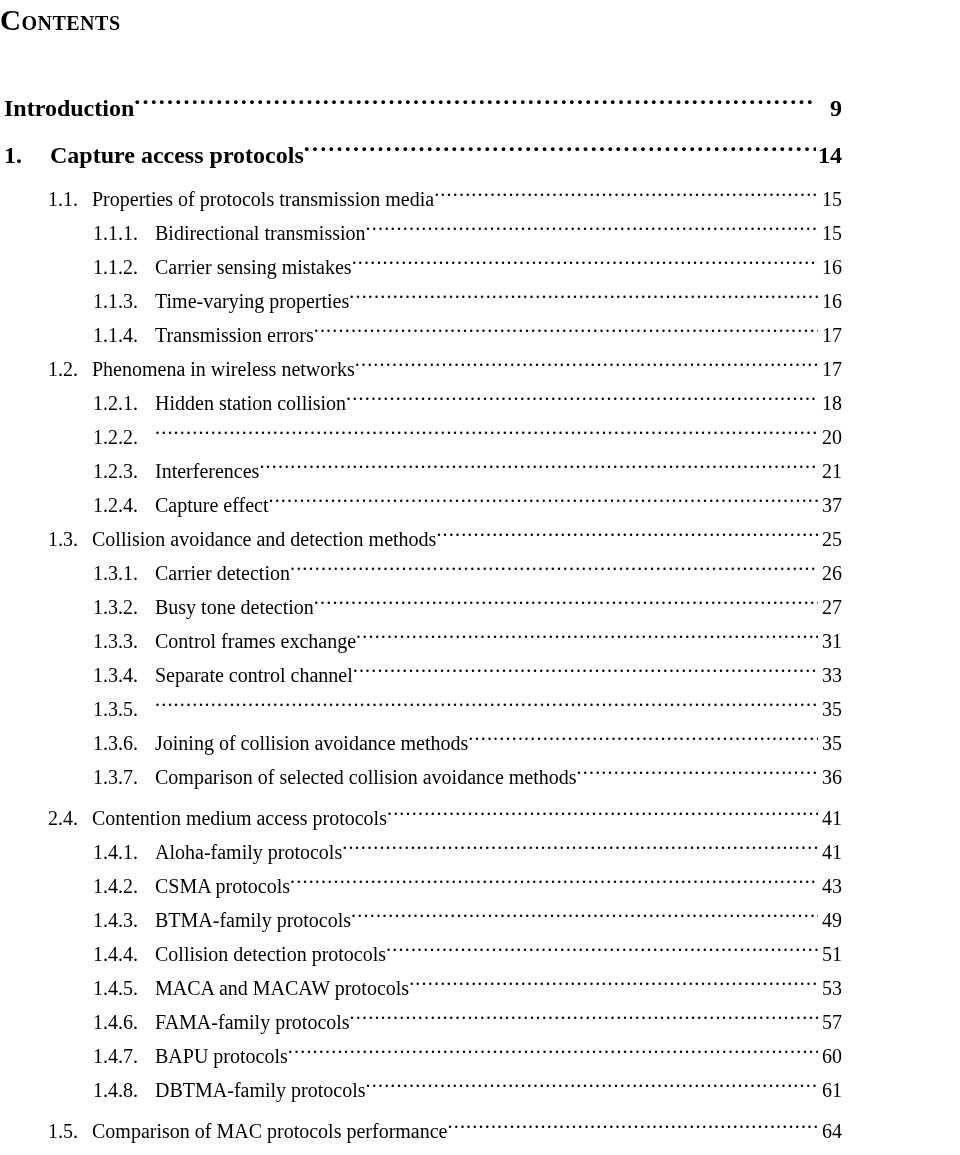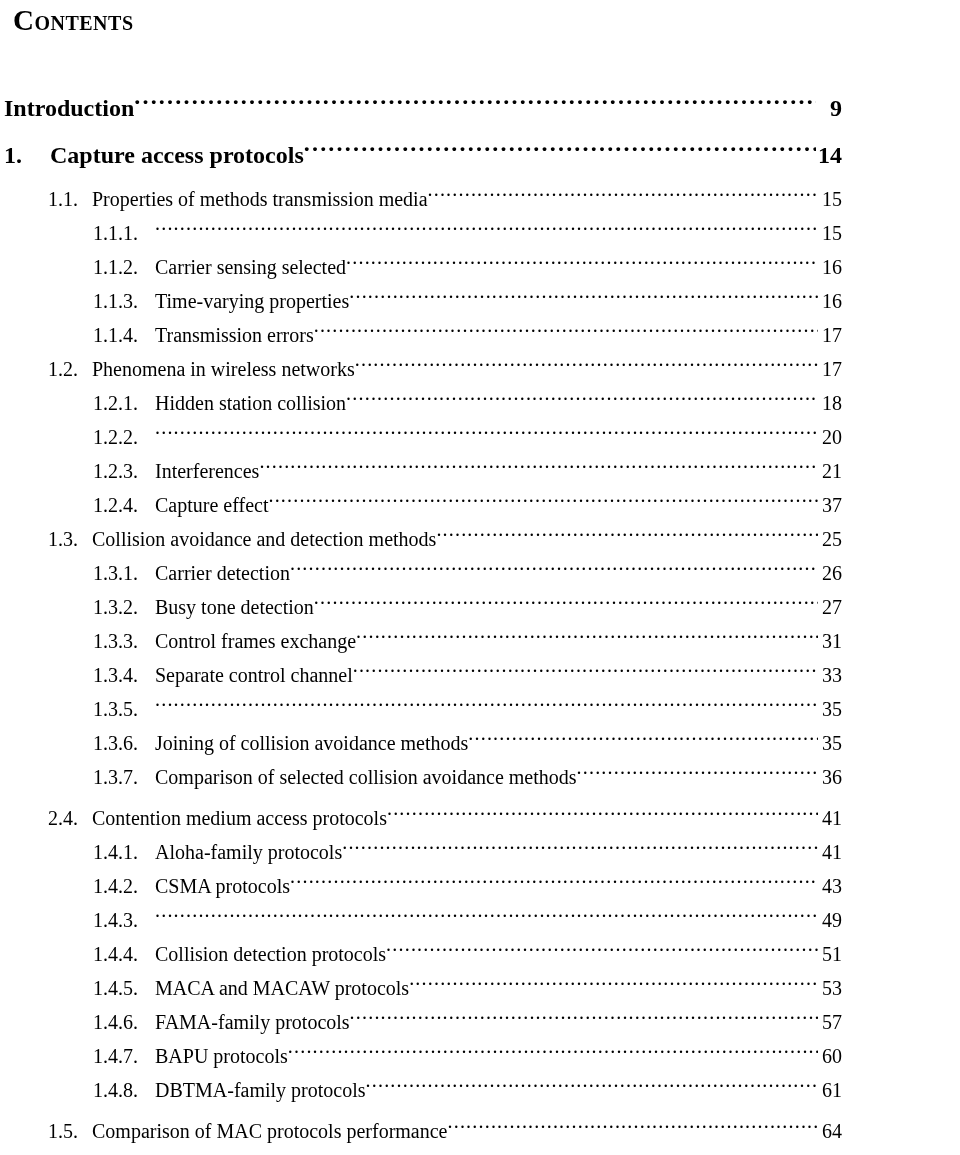--- a/index.html
+++ b/index.html
@@ -18,21 +18,21 @@
     position: relative;
     width: 960px;
     height: 1155px;
     box-sizing: border-box;
     padding: 0;
   }
 
   
   .contents-heading {
     position: absolute;
-    left: 13px;
+    left: 0;
     top: 2px;
     font-family: "Liberation Serif", "DejaVu Serif", serif;
     font-weight: bold;
     font-size: 29px;
     line-height: 36px;
     letter-spacing: 0.5px;
     font-variant: small-caps;
     white-space: nowrap;
   }
 
@@ -161,36 +161,37 @@
       <div class="toc-row lvl1 gap-before">
         <span class="num">1.</span>
         <span class="title">Capture access protocols</span>
         <span class="leader">
           <span>...............................................................................................................................................................</span>
         </span>
         <span class="pageno">14</span>
       </div>
       <div class="toc-row lvl2 gap-before">
         <span class="num">1.1.</span>
-        <span class="title">Properties of methods transmission media</span>
+        <span class="title">Properties of protocols transmission media</span>
         <span class="leader">
           <span>...............................................................................................................................................................</span>
         </span>
         <span class="pageno">15</span>
       </div>
       <div class="toc-row lvl3">
         <span class="num">1.1.1.</span>
+        <span class="title">Bidirectional transmission</span>
         <span class="leader">
           <span>...............................................................................................................................................................</span>
         </span>
         <span class="pageno">15</span>
       </div>
       <div class="toc-row lvl3">
         <span class="num">1.1.2.</span>
-        <span class="title">Carrier sensing selected</span>
+        <span class="title">Carrier sensing mistakes</span>
         <span class="leader">
           <span>...............................................................................................................................................................</span>
         </span>
         <span class="pageno">16</span>
       </div>
       <div class="toc-row lvl3">
         <span class="num">1.1.3.</span>
         <span class="title">Time-varying properties</span>
         <span class="leader">
           <span>...............................................................................................................................................................</span>
@@ -326,20 +327,21 @@
       <div class="toc-row lvl3">
         <span class="num">1.4.2.</span>
         <span class="title">CSMA protocols</span>
         <span class="leader">
           <span>...............................................................................................................................................................</span>
         </span>
         <span class="pageno">43</span>
       </div>
       <div class="toc-row lvl3">
         <span class="num">1.4.3.</span>
+        <span class="title">BTMA-family protocols</span>
         <span class="leader">
           <span>...............................................................................................................................................................</span>
         </span>
         <span class="pageno">49</span>
       </div>
       <div class="toc-row lvl3">
         <span class="num">1.4.4.</span>
         <span class="title">Collision detection protocols</span>
         <span class="leader">
           <span>...............................................................................................................................................................</span>

